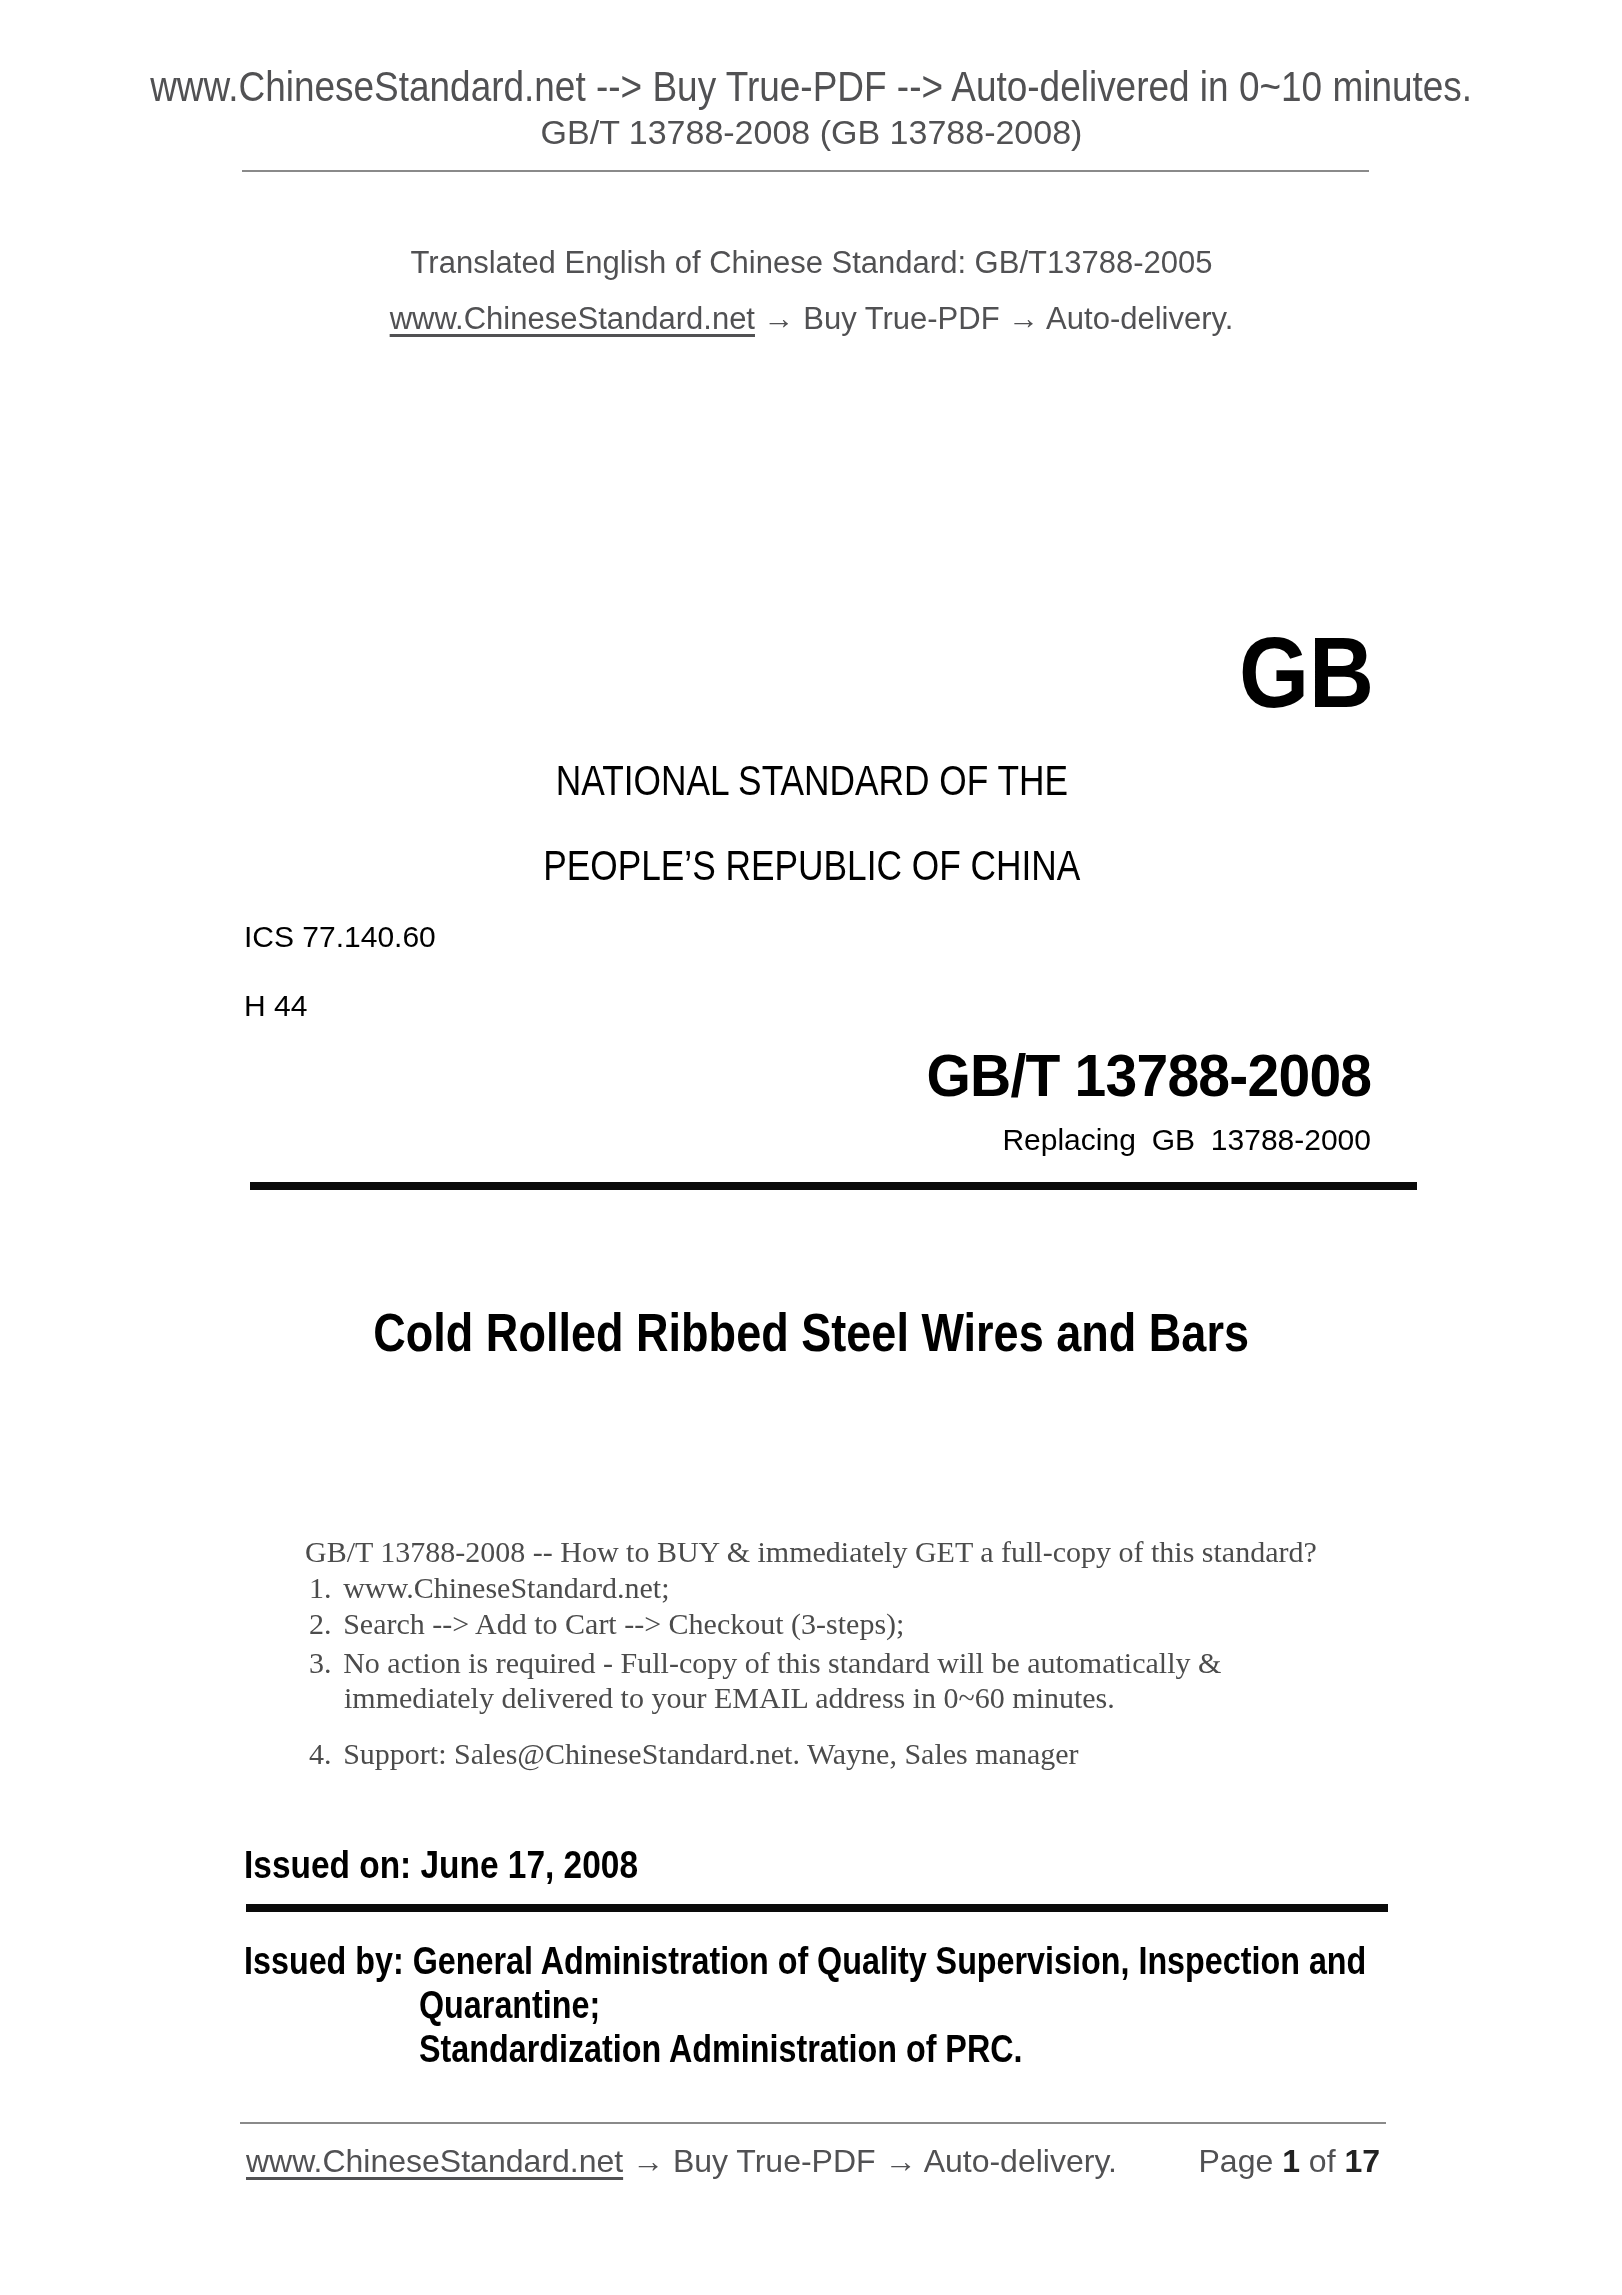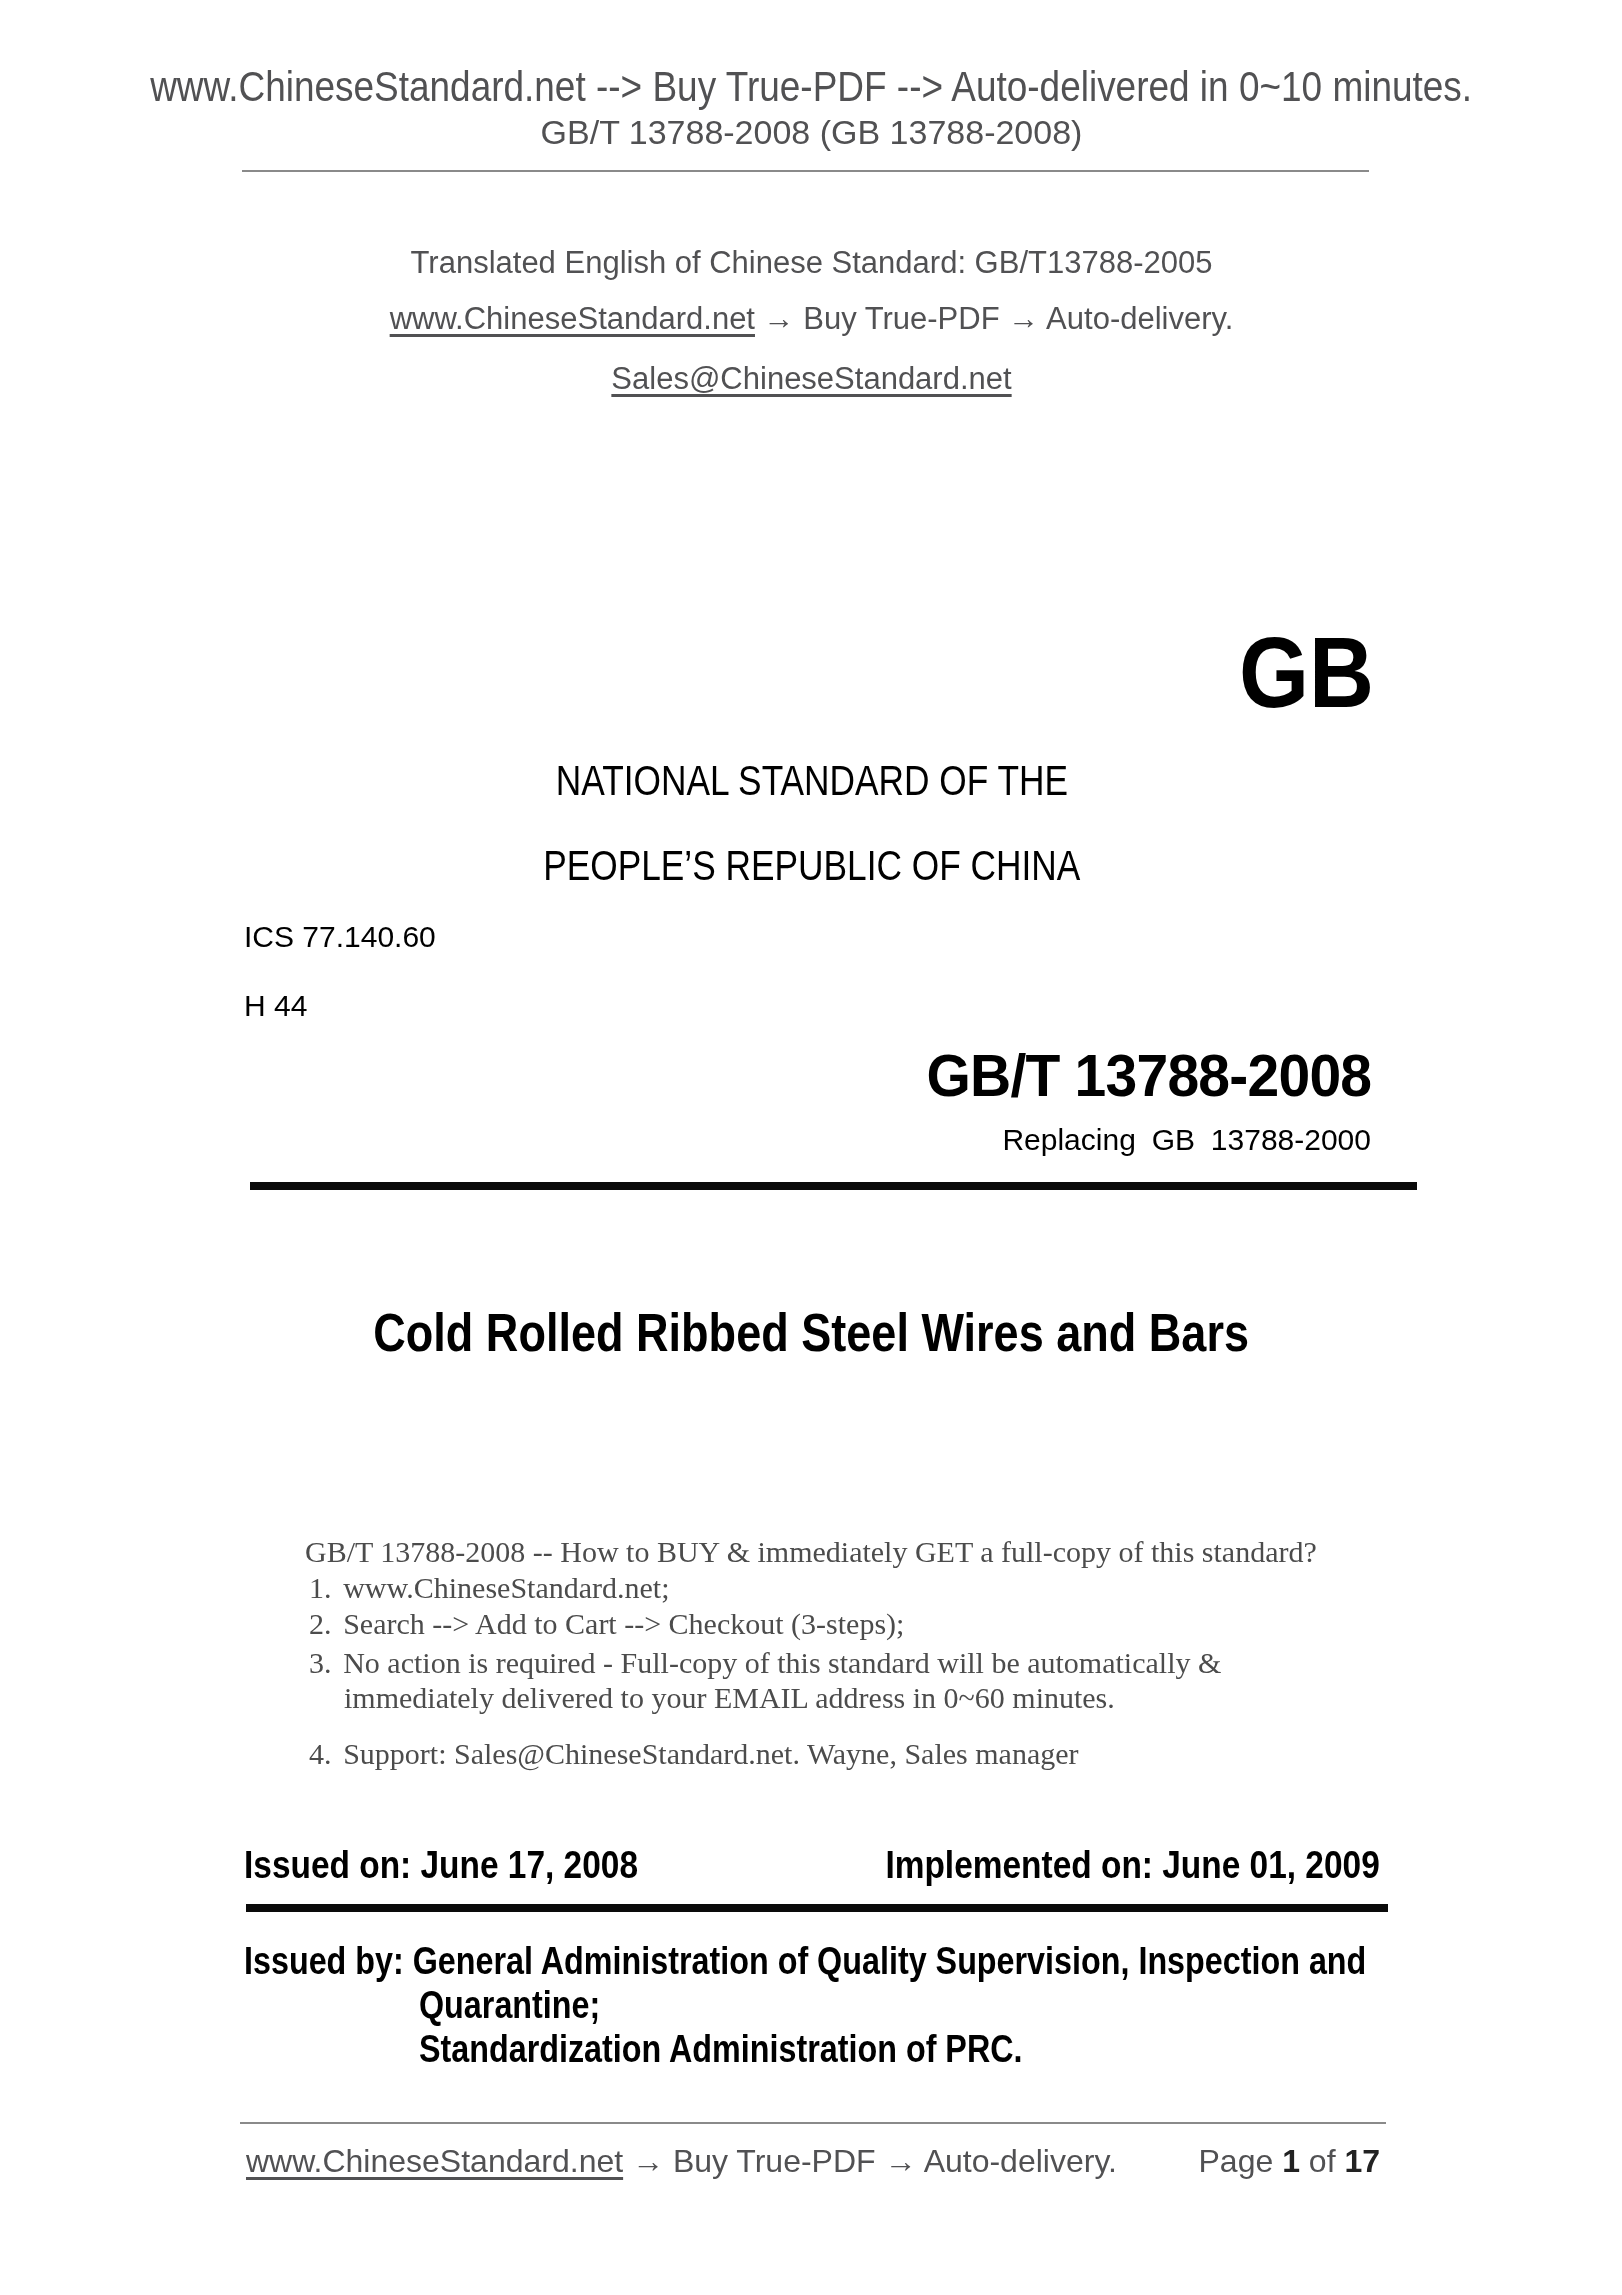--- a/index.html
+++ b/index.html
@@ -83,21 +83,20 @@
 <body>
 
 <div class="page">
 
   <div class="abs ctr muted header-line1"><span class="sx">www.ChineseStandard.net --&gt; Buy True-PDF --&gt; Auto-delivered in 0~10 minutes.</span></div>
   <div class="abs ctr muted header-line2"><span>GB/T 13788-2008 (GB 13788-2008)</span></div>
   <div class="rule rule-top"></div>
 
   <div class="abs ctr muted tr1"><span>Translated English of Chinese Standard: GB/T13788-2005</span></div>
   <div class="abs ctr muted tr2"><span class="ulink">www.ChineseStandard.net</span><span> → Buy True-PDF → Auto-delivery.</span></div>
-  <div class="abs ctr muted tr3"><span class="ulink">Sales@ChineseStandard.net</span></div>
 
   <div class="abs gb-logo"><span class="sx">GB</span></div>
 
   <div class="abs ctr nat nat1"><span class="sx">NATIONAL STANDARD OF THE</span></div>
   <div class="abs ctr nat nat2"><span class="sx">PEOPLE’S REPUBLIC OF CHINA</span></div>
 
   <div class="abs ics"><span>ICS 77.140.60</span></div>
   <div class="abs h44"><span>H 44</span></div>
 
   <div class="abs std-num"><span class="sx">GB/T 13788-2008</span></div>
@@ -108,21 +107,20 @@
   <div class="abs ctr doc-title"><span class="sx">Cold Rolled Ribbed Steel Wires and Bars</span></div>
 
   <div class="abs serif buy buy-heading"><span>GB/T 13788-2008 -- How to BUY &amp; immediately GET a full-copy of this standard?</span></div>
   <div class="abs serif buy buy-item bi1"><span class="buy-num">1.</span><span>www.ChineseStandard.net;</span></div>
   <div class="abs serif buy buy-item bi2"><span class="buy-num">2.</span><span>Search --&gt; Add to Cart --&gt; Checkout (3-steps);</span></div>
   <div class="abs serif buy buy-item bi3"><span class="buy-num">3.</span><span>No action is required  - Full-copy of this standard will be automatically &amp;</span></div>
   <div class="abs serif buy bi3b"><span>immediately delivered to your EMAIL address in 0~60 minutes.</span></div>
   <div class="abs serif buy buy-item bi4"><span class="buy-num">4.</span><span>Support: Sales@ChineseStandard.net. Wayne, Sales manager</span></div>
 
   <div class="abs issued-line issued-on"><span class="sx">Issued on: June 17, 2008</span></div>
-  <div class="abs issued-line implemented-on"><span class="sx">Implemented on: June 01, 2009</span></div>
 
   <div class="rule-thick rule2"></div>
 
   <div class="abs issuedby ib1"><span class="sx"><span>Issued by: </span><span>General Administration of Quality Supervision, Inspection and</span></span></div>
   <div class="abs issuedby ib2"><span class="sx">Quarantine;</span></div>
   <div class="abs issuedby ib3"><span class="sx">Standardization Administration of PRC.</span></div>
 
   <div class="rule rule-footer"></div>
   <div class="abs muted footer-left"><span class="ulink">www.ChineseStandard.net</span><span> → Buy True-PDF → Auto-delivery.</span></div>
   <div class="abs muted footer-right"><span>Page </span><span class="pg-num">1</span><span> of </span><span class="pg-num">17</span></div>

